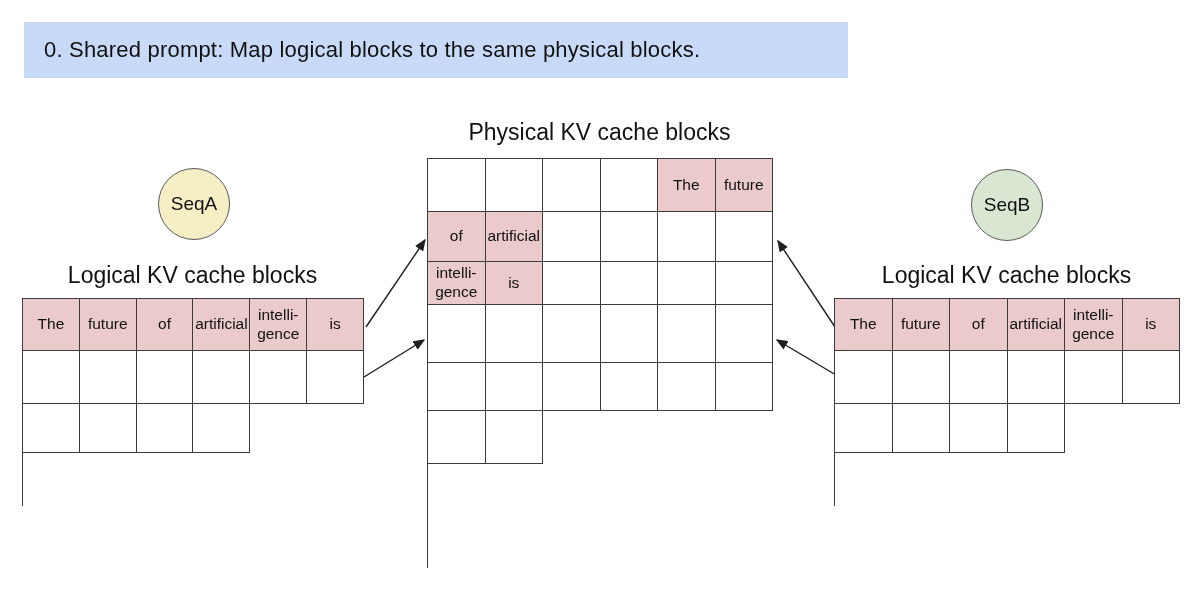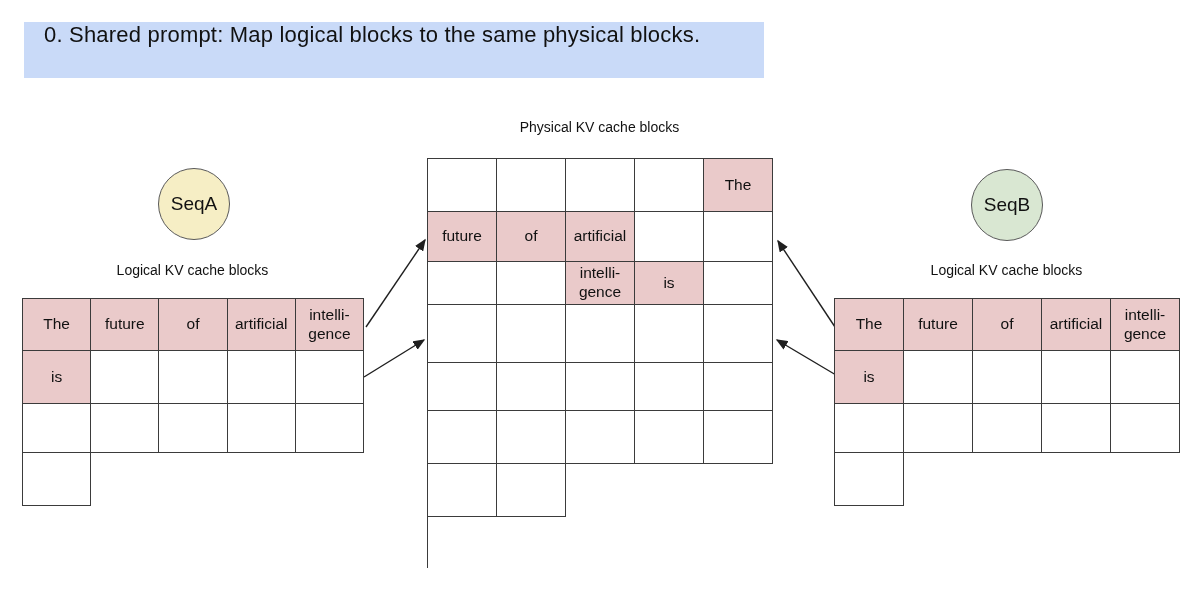--- a/index.html
+++ b/index.html
@@ -13,25 +13,25 @@
     position: relative;
     width: 1200px;
     height: 591px;
     background: #ffffff;
     overflow: hidden;
   }
   .banner {
     position: absolute;
     left: 24px;
     top: 22px;
-    width: 740px;
+    width: 824px;
     height: 56px;
     background: var(--banner-bg, #c9daf8);
     display: flex;
-    align-items: flex-start;
+    align-items: center;
   }
   .banner-text {
     padding-left: 20px;
     font-size: 22px;
     letter-spacing: 0.2px;
     color: #111111;
     white-space: nowrap;
   }
   .seq-badge {
     position: absolute;
@@ -47,32 +47,32 @@
     line-height: 1.18;
     color: #111111;
     box-sizing: border-box;
     text-align: center;
   }
   .seq-a { left: 158px; top: 168px; background: var(--seq-a-bg, #f6eec5); }
   .seq-b { left: 971px; top: 169px; background: var(--seq-b-bg, #d9e7d2); }
   .tbl-label {
     position: absolute;
     height: 26px;
-    font-size: 14px;
+    font-size: 23px;
     text-align: center;
     color: #111111;
     white-space: nowrap;
   }
   .label-left  { left: 22px;  top: 262px; width: 341px; }
   .label-right { left: 834px; top: 262px; width: 345px; }
   .label-phys  { left: 427px; top: 119px; width: 345px; }
   .kv-table {
     position: absolute;
     display: grid;
-    grid-template-columns: repeat(5, 1fr);
+    grid-template-columns: repeat(6, 1fr);
     border-top: 1.5px solid var(--grid-line, #3b3b3b);
     border-left: 1.5px solid var(--grid-line, #3b3b3b);
     box-sizing: content-box;
     background: #ffffff;
   }
   .tbl-left  { left: 22px;  top: 298px; width: 341px; grid-template-rows: 52px 53px 49px 53px; }
   .tbl-right { left: 834px; top: 298px; width: 345px; grid-template-rows: 52px 53px 49px 53px; }
   .tbl-phys  { left: 427px; top: 158px; width: 345px; grid-template-rows: 53px 50px 43px 58px 48px 53px 53px 51px; }
   .cell {
     border-right: 1.5px solid var(--grid-line, #3b3b3b);

